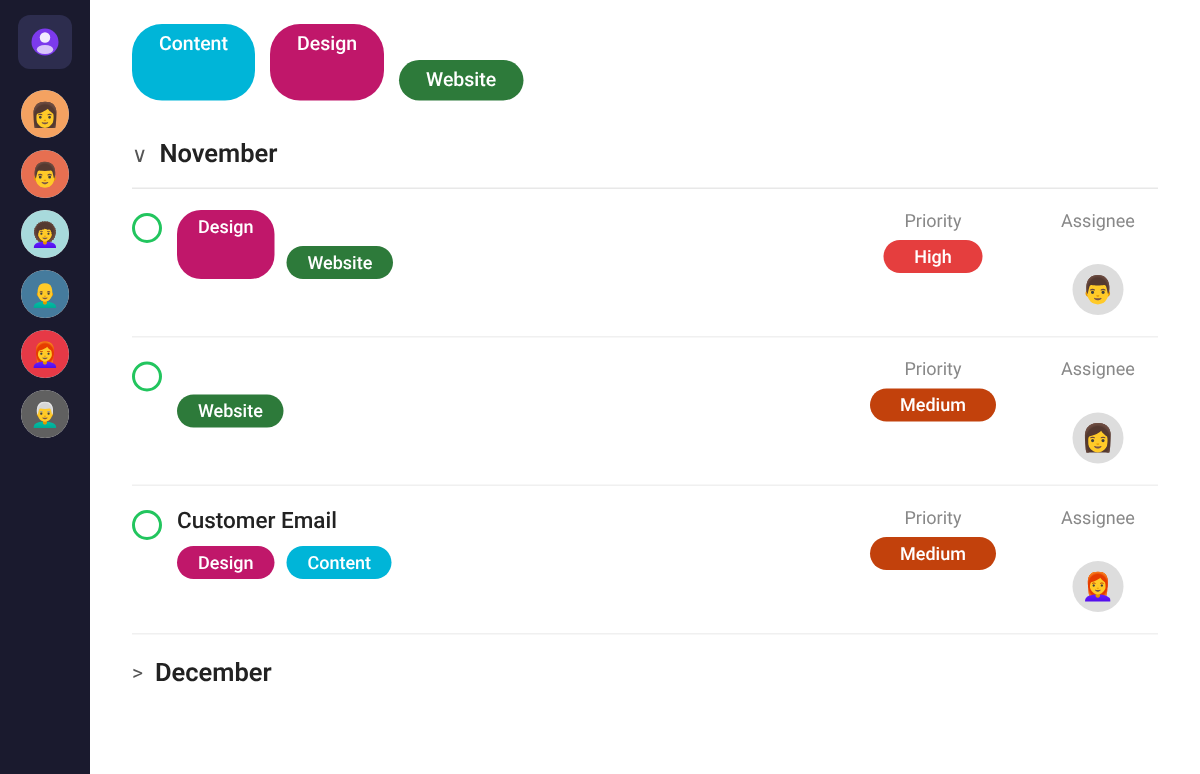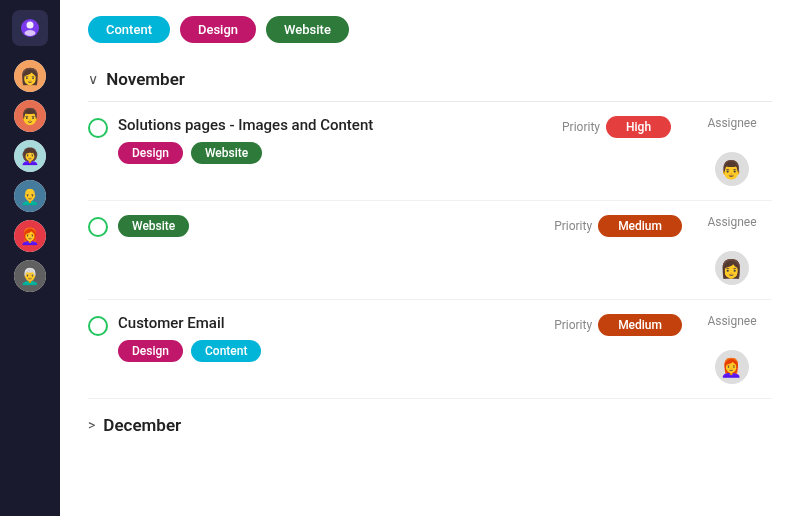--- a/index.html
+++ b/index.html
@@ -73,21 +73,21 @@
       border-radius: 20px;
       font-size: 13px;
       font-weight: 500;
       color: #fff;
       cursor: pointer;
     }
 
     .tag-content { background: #00b5d8; }
     .tag-design { background: #c0176a; }
     .tag-events { background: #1a1a2e; }
-    .tag-website { background: #2d7a3a; }
+    .tag-website { background: #2d7a3a; margin-top: 24px; }
 
     .section-header {
       display: flex;
       align-items: center;
       gap: 8px;
       padding: 8px 0;
       margin-bottom: 4px;
     }
 
     .section-header .chevron {
@@ -149,21 +149,21 @@
     .task-tag {
       padding: 4px 14px;
       border-radius: 16px;
       font-size: 12px;
       font-weight: 500;
       color: #fff;
     }
 
     .task-meta {
       display: flex;
-      flex-direction: row;
+      flex-direction: column;
       align-items: center;
       gap: 6px;
       min-width: 120px;
     }
 
     .meta-label {
       font-size: 12px;
       color: #888;
     }
 
@@ -258,21 +258,20 @@
     <span class="chevron">∨</span>
     <span class="section-title">November</span>
   </div>
   <hr class="divider">
 
   <div class="task-row">
     <div class="task-check">
       <span class="circle-icon"></span>
     </div>
     <div class="task-content">
-      <div class="task-name">Solutions pages - Images and Content</div>
       <div class="task-tags">
         <span class="task-tag tag-design">Design</span>
         <span class="task-tag tag-website">Website</span>
       </div>
     </div>
     <div class="task-meta">
       <span class="meta-label">Priority</span>
       <span class="priority-badge priority-high">High</span>
     </div>
     <div class="assignee-section">

